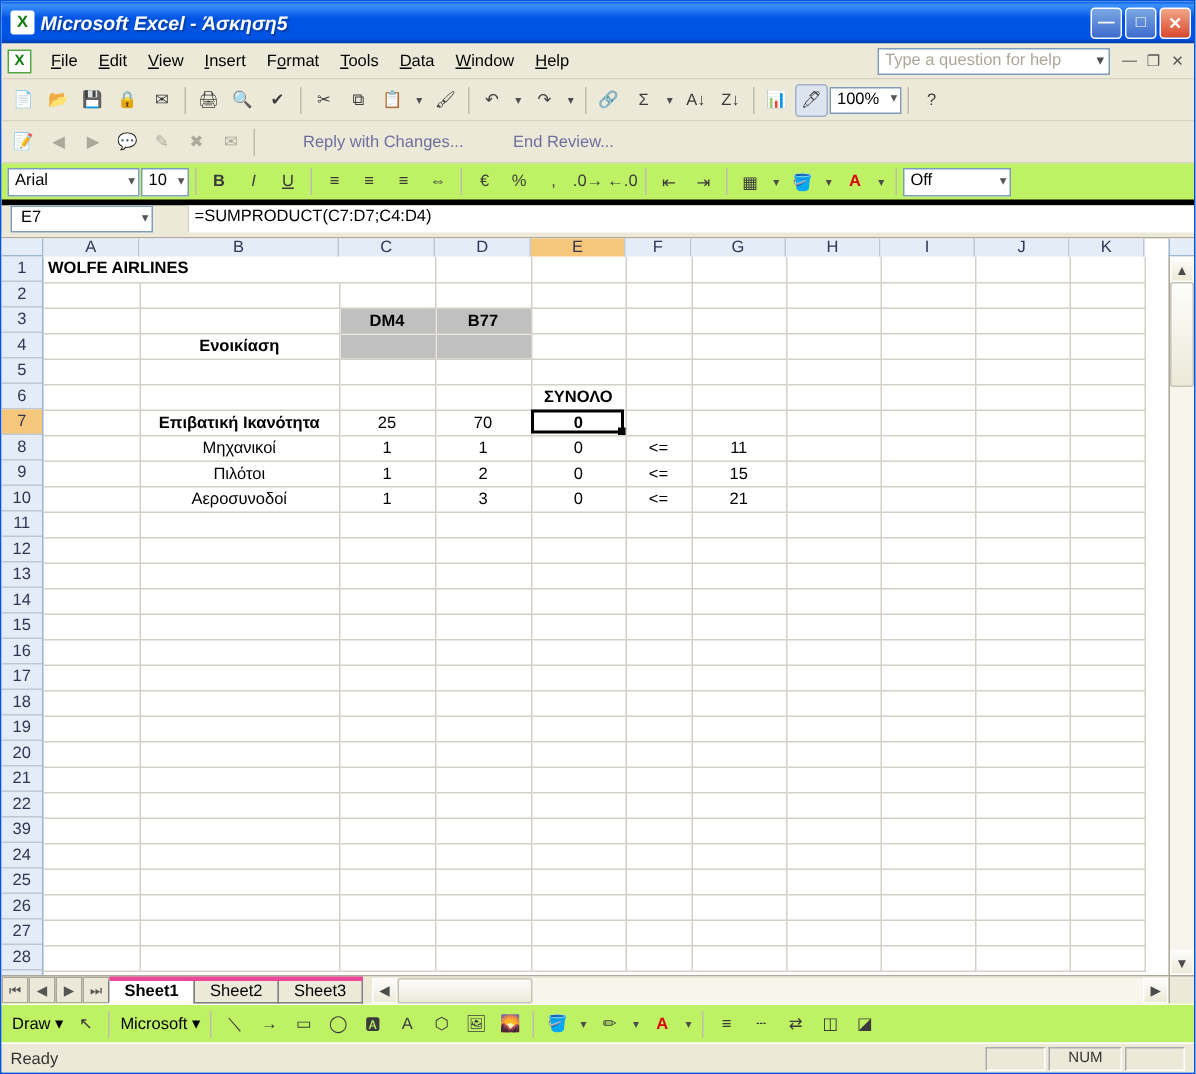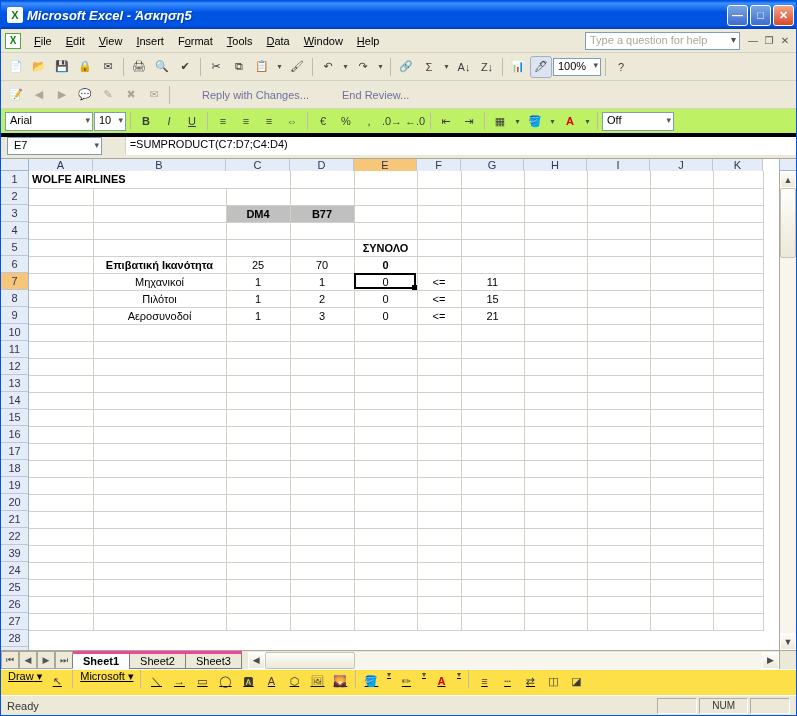--- a/index.html
+++ b/index.html
@@ -84,21 +84,21 @@
 .tab-nav { display:flex; }
 .tab-nav div { width:18px; border:1px solid #aca899; background:#ece9d8; display:flex;align-items:center;justify-content:center;font-size:9px;color:#555;}
 .tabs { display:flex; align-items:flex-end; background:#ec4899;text-align:right; }
 .tab { padding:1px 10px; border:1px solid #808080; border-top:none; background:#ece9d8; position:relative; margin-left:-1px;}
 .tab.active { background:#fff; font-weight:bold; border-bottom-color:#fff;}
 .hscroll { flex:1; display:flex; align-items:center; background:#ece9d8;}
 .hscroll .sb-btn{width:17px;height:17px;}
 .hscroll .sb-track{flex:1;height:17px;}
 
 
-.drawbar { background:#fde047; height:26px; border-top:1px solid #fff; display:flex; align-items:flex-start; padding:0 4px; gap:1px; font-size:11px;text-decoration:underline;}
+.drawbar { background:#bef264; height:26px; border-top:1px solid #fff; display:flex; align-items:center; padding:0 4px; gap:1px; font-size:11px;}
 .drawbar .txt { padding:0 3px;}
 
 
 .statusbar { background:#ece9d8; height:20px; border-top:1px solid #fff; display:flex; align-items:center; font-size:11px; padding:0 6px; color:#333;}
 .statusbar .spacer{flex:1;}
 .status-cell{border:1px inset #fff; padding:0 12px; margin-left:2px; font-size:10px; height:16px; display:flex;align-items:center;}
 </style>
 </head>
 <body>
 
@@ -324,20 +324,33 @@
               <td></td>
               <td></td>
               <td></td>
               <td></td>
               <td></td>
               <td></td>
               <td></td>
             </tr>
         <tr>
               <td></td>
+              <td class="bold-c">Ενοικίαση</td>
+              <td class="grey-box"></td>
+              <td class="grey-box"></td>
+              <td></td>
+              <td></td>
+              <td></td>
+              <td></td>
+              <td></td>
+              <td></td>
+              <td></td>
+            </tr>
+        <tr>
+              <td></td>
               <td></td>
               <td></td>
               <td></td>
               <td></td>
               <td></td>
               <td></td>
               <td></td>
               <td></td>
               <td></td>
               <td></td>

